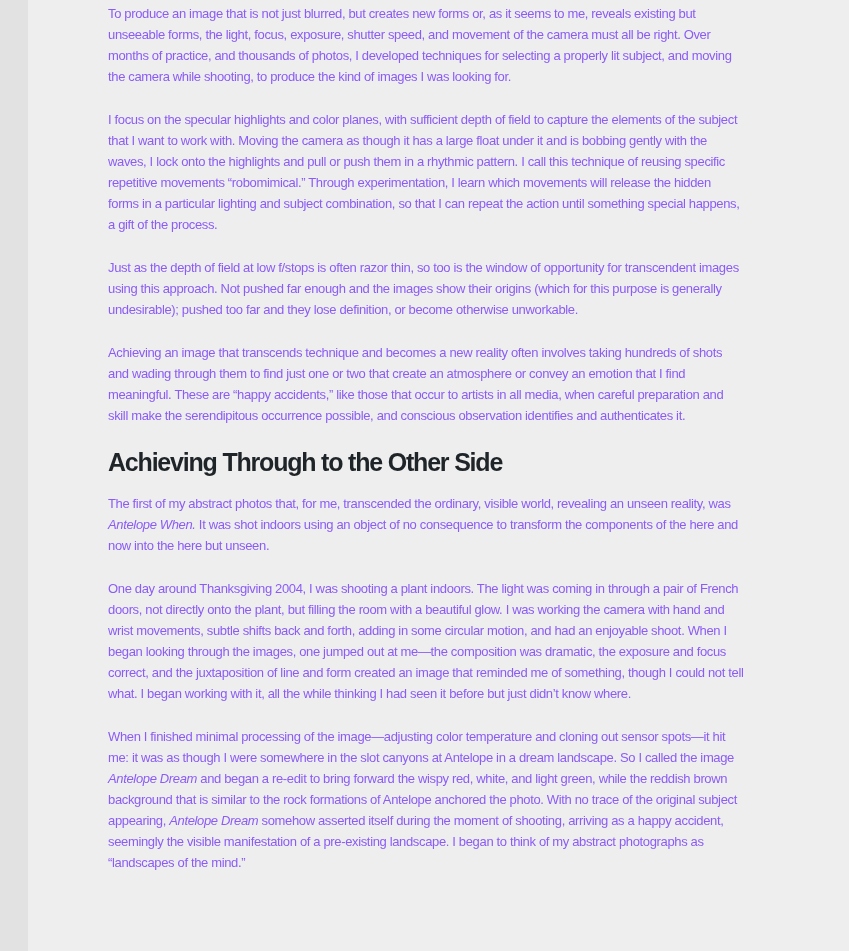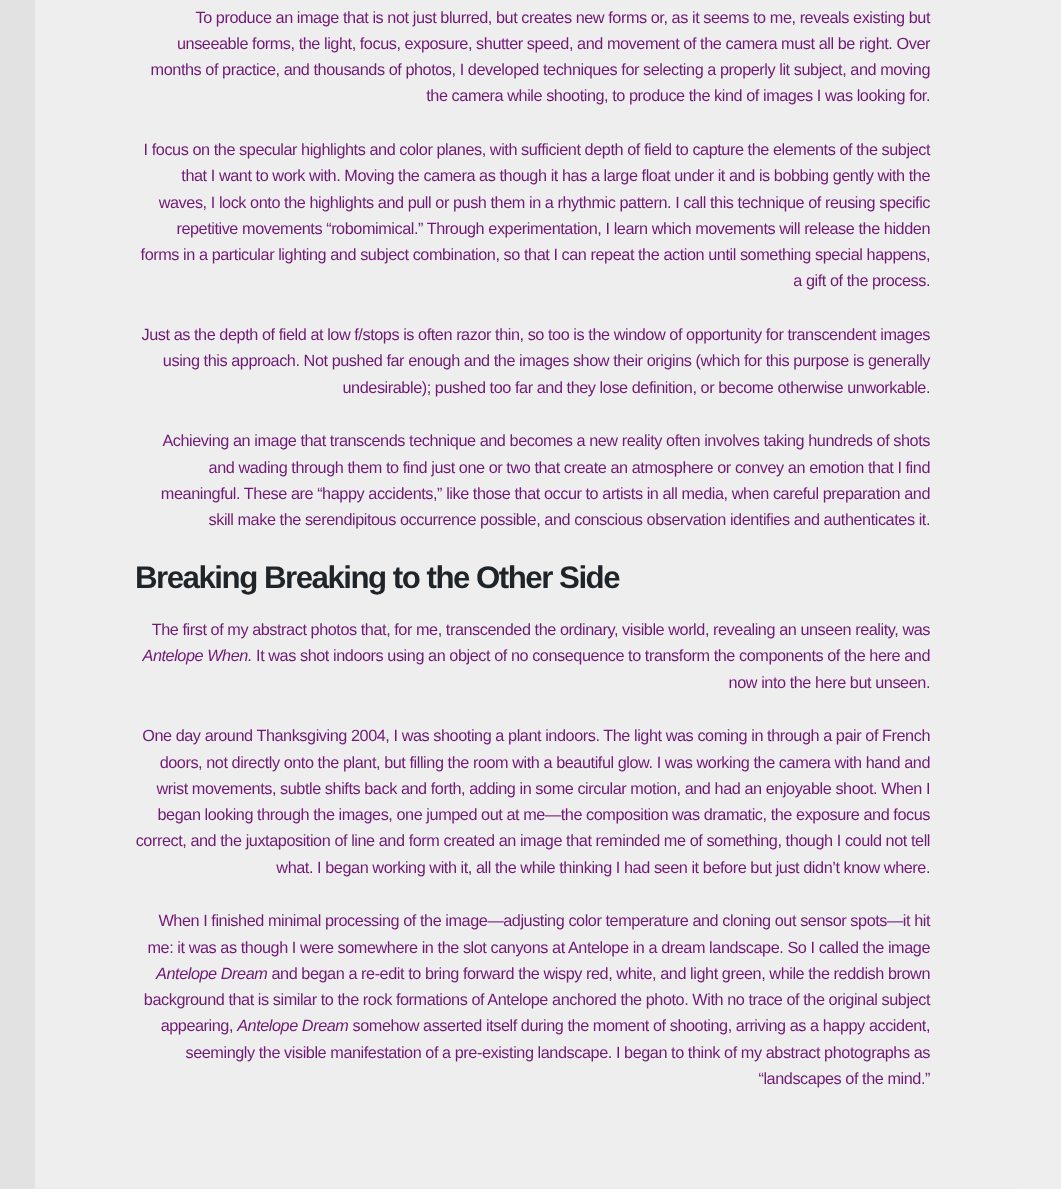--- a/index.html
+++ b/index.html
@@ -26,22 +26,22 @@
     position: absolute;
     left: 80px;
     top: 3px;
     width: 636px;
   }
   .article p {
     margin: 0 0 22px 0;
     font-size: 13px;
     line-height: 21px;
     letter-spacing: -0.35px;
-    color: #701a75;
-    text-align: right;
+    color: #8b5cf6;
+    text-align: left;
   }
   .article h2 {
     margin: 20px 0 16px 0;
     font-size: 25px;
     line-height: 29px;
     font-weight: bold;
     letter-spacing: -1.2px;
     color: #1f2428;
   }
   .article em {
@@ -50,18 +50,18 @@
 </style>
 </head>
 <body>
 
 <div class="content-surface">
   <article class="article">
       <p><span>To produce an image that is not just blurred, but creates new forms or, as it seems to me, reveals existing but unseeable forms, the light, focus, exposure, shutter speed, and movement of the camera must all be right. Over months of practice, and thousands of photos, I developed techniques for selecting a properly lit subject, and moving the camera while shooting, to produce the kind of images I was looking for.</span></p>
       <p><span>I focus on the specular highlights and color planes, with sufficient depth of field to capture the elements of the subject that I want to work with. Moving the camera as though it has a large float under it and is bobbing gently with the waves, I lock onto the highlights and pull or push them in a rhythmic pattern. I call this technique of reusing specific repetitive movements “robomimical.” Through experimentation, I learn which movements will release the hidden forms in a particular lighting and subject combination, so that I can repeat the action until something special happens, a gift of the process.</span></p>
       <p><span>Just as the depth of field at low f/stops is often razor thin, so too is the window of opportunity for transcendent images using this approach. Not pushed far enough and the images show their origins (which for this purpose is generally undesirable); pushed too far and they lose definition, or become otherwise unworkable.</span></p>
       <p><span>Achieving an image that transcends technique and becomes a new reality often involves taking hundreds of shots and wading through them to find just one or two that create an atmosphere or convey an emotion that I find meaningful. These are “happy accidents,” like those that occur to artists in all media, when careful preparation and skill make the serendipitous occurrence possible, and conscious observation identifies and authenticates it.</span></p>
-      <h2>Breaking Breaking to the Other Side</h2>
+      <h2>Achieving Through to the Other Side</h2>
       <p><span>The first of my abstract photos that, for me, transcended the ordinary, visible world, revealing an unseen reality, was </span><em>Antelope When.</em><span> It was shot indoors using an object of no consequence to transform the components of the here and now into the here but unseen.</span></p>
       <p><span>One day around Thanksgiving 2004, I was shooting a plant indoors. The light was coming in through a pair of French doors, not directly onto the plant, but filling the room with a beautiful glow. I was working the camera with hand and wrist movements, subtle shifts back and forth, adding in some circular motion, and had an enjoyable shoot. When I began looking through the images, one jumped out at me—the composition was dramatic, the exposure and focus correct, and the juxtaposition of line and form created an image that reminded me of something, though I could not tell what. I began working with it, all the while thinking I had seen it before but just didn’t know where.</span></p>
       <p><span>When I finished minimal processing of the image—adjusting color temperature and cloning out sensor spots—it hit me: it was as though I were somewhere in the slot canyons at Antelope in a dream landscape. So I called the image </span><em>Antelope Dream</em><span> and began a re-edit to bring forward the wispy red, white, and light green, while the reddish brown background that is similar to the rock formations of Antelope anchored the photo. With no trace of the original subject appearing, </span><em>Antelope Dream</em><span> somehow asserted itself during the moment of shooting, arriving as a happy accident, seemingly the visible manifestation of a pre-existing landscape. I began to think of my abstract photographs as “landscapes of the mind.”</span></p>
     </article>
 </div>
 
 </body></html>

